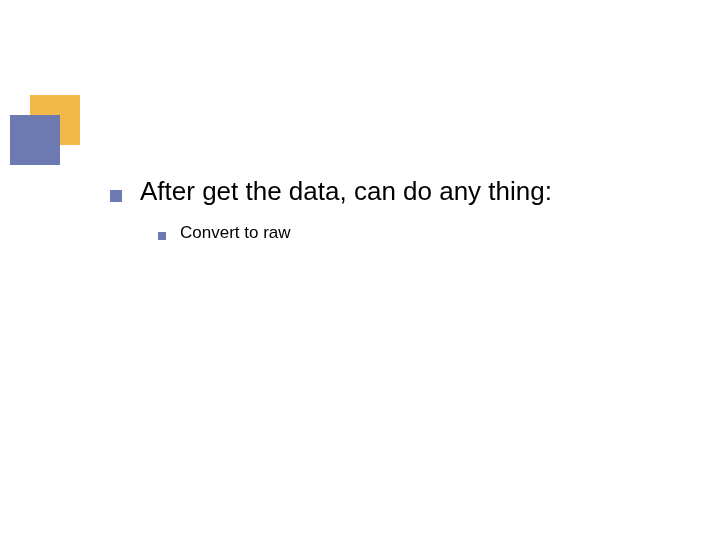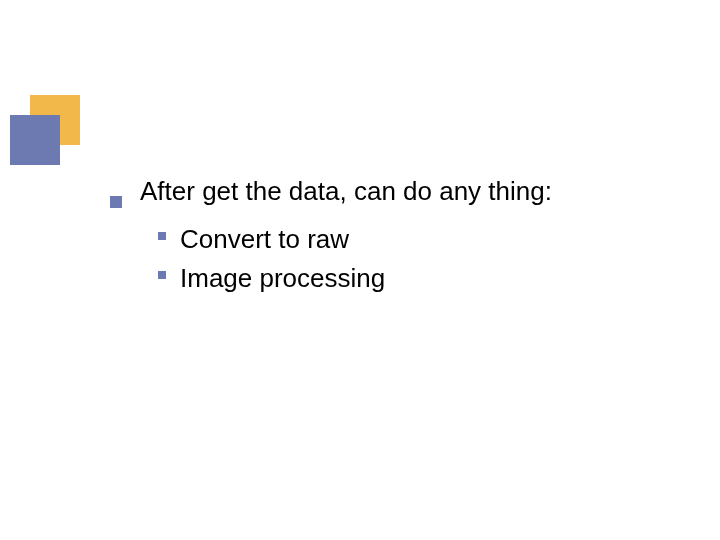--- a/index.html
+++ b/index.html
@@ -51,21 +51,21 @@
   
   .content {
     position: absolute;
     left: 110px;
     top: 175px;
     right: 40px;
   }
 
   .l1 {
     display: flex;
-    align-items: flex-end;
+    align-items: center;
     margin-bottom: 14px;
   }
   .l1 .bullet {
     width: 12px;
     height: 12px;
     background: #6d79b1;
     margin-top: 10px;
     margin-right: 18px;
     flex: 0 0 auto;
   }
@@ -85,21 +85,21 @@
   }
   .l2 .bullet {
     width: 8px;
     height: 8px;
     background: #6d79b1;
     margin-top: 10px;
     margin-right: 14px;
     flex: 0 0 auto;
   }
   .l2 .text {
-    font-size: 26px;
+    font-size: 17px;
     line-height: 1.35;
   }
 </style>
 </head>
 <body>
 
 <div class="decor">
   <div class="rule"></div>
   <div class="square-orange"></div>
   <div class="square-blue"></div>
@@ -110,19 +110,15 @@
   <div class="l1">
     <div class="bullet"></div>
     <div class="text">After get the data, can do any thing:</div>
   </div>
 
   <div class="l2-list">
     <div class="l2">
       <div class="bullet"></div>
       <div class="text">Convert to raw</div>
     </div>
-    <div class="l2">
-      <div class="bullet"></div>
-      <div class="text">Image processing</div>
-    </div>
   </div>
 
 </div>
 
 </body></html>

